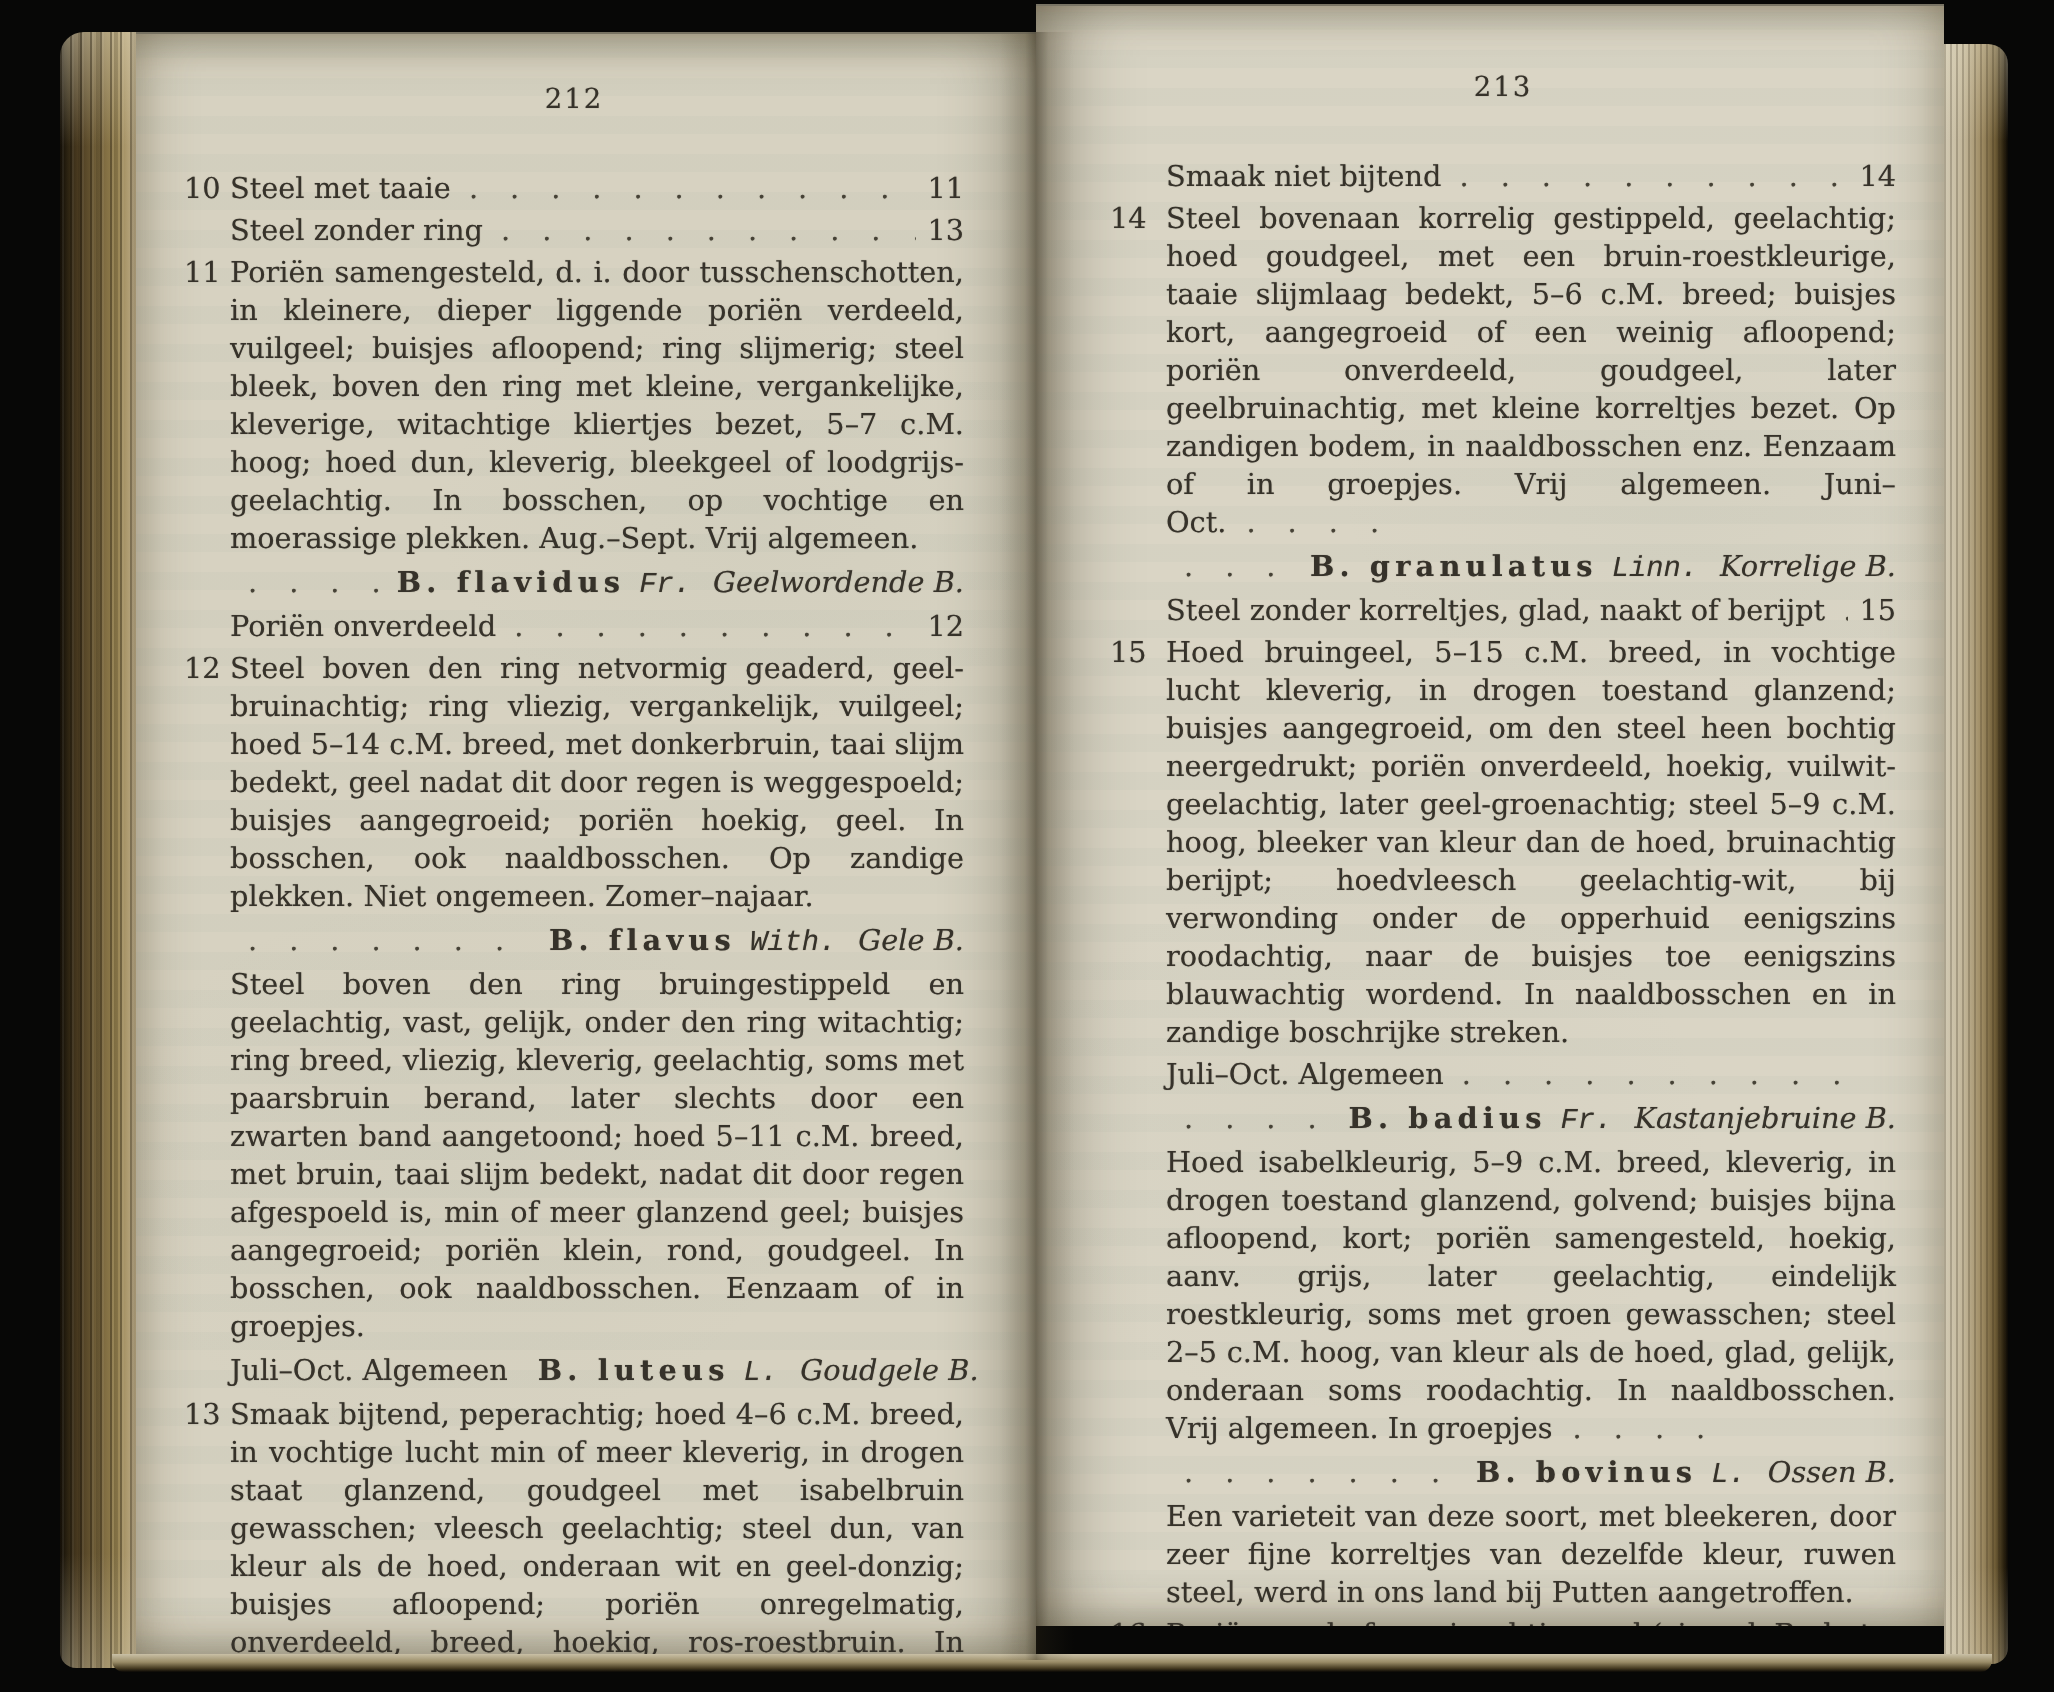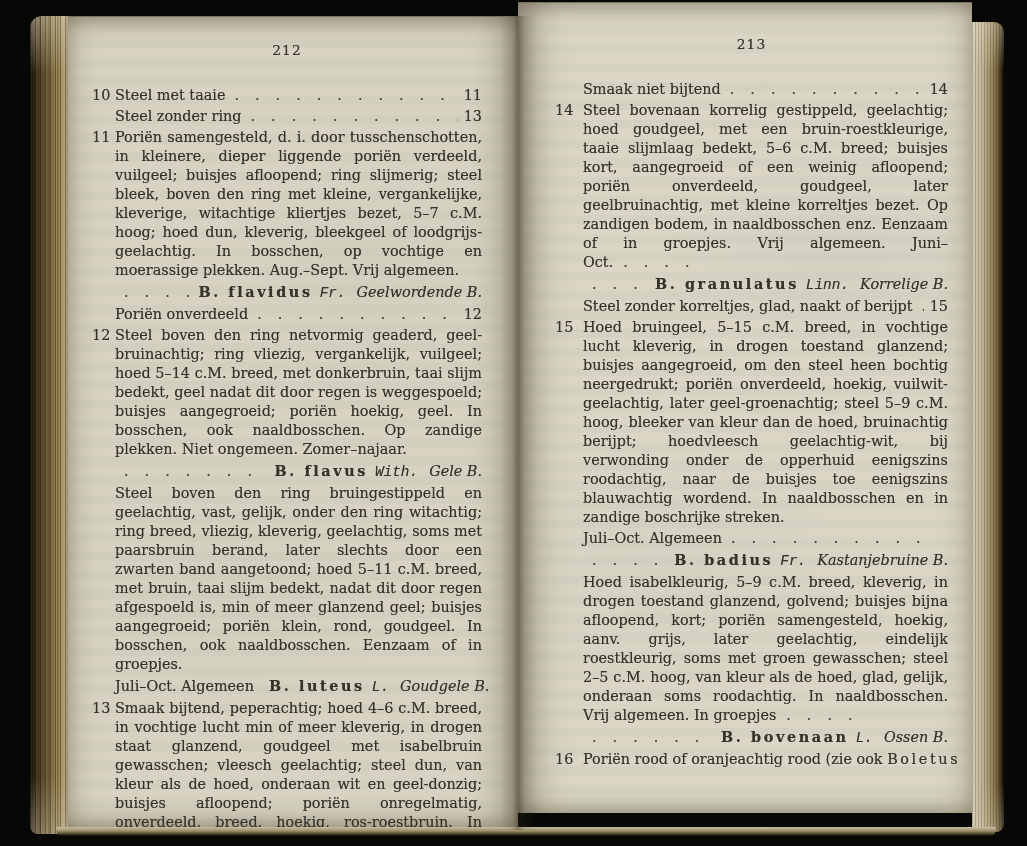--- a/index.html
+++ b/index.html
@@ -192,24 +192,27 @@
               <span class="auth">Fr.</span>
               <span class="dutch">Kastanjebruine B.</span>
             </div>
           </div>
           <div class="item">
             <div class="desc">Hoed isabelkleurig, 5–9 c.M. breed, kleverig, in drogen toestand glanzend, golvend; buisjes bijna afloopend, kort; poriën samengesteld, hoekig, aanv. grijs, later geelachtig, eindelijk roestkleurig, soms met groen gewasschen; steel 2–5 c.M. hoog, van kleur als de hoed, glad, gelijk, onderaan soms roodachtig. In naaldbosschen. Vrij algemeen. In groepjes<span class="trail-dots">....</span></div>
           </div>
           <div class="item">
             <div class="species">
               <span class="dots">..........................................</span>
-              <span class="sp-name">B. bovenaan</span>
+              <span class="sp-name">B. bovinus</span>
               <span class="auth">L.</span>
               <span class="dutch">Ossen B.</span>
             </div>
+          </div>
+          <div class="item">
+            <div class="desc">Een varieteit van deze soort, met bleekeren, door zeer fijne korreltjes van dezelfde kleur, ruwen steel, werd in ons land bij Putten aangetroffen.</div>
           </div>
           <div class="item">
             <span class="num">16</span>
             <div class="kline1"><span>Poriën rood of oranjeachtig rood (zie ook </span><span class="sp-inline">Boletus</span></div>
           </div>
         </div>
     </div>
   </div>
 
   <div class="gutter"></div>

